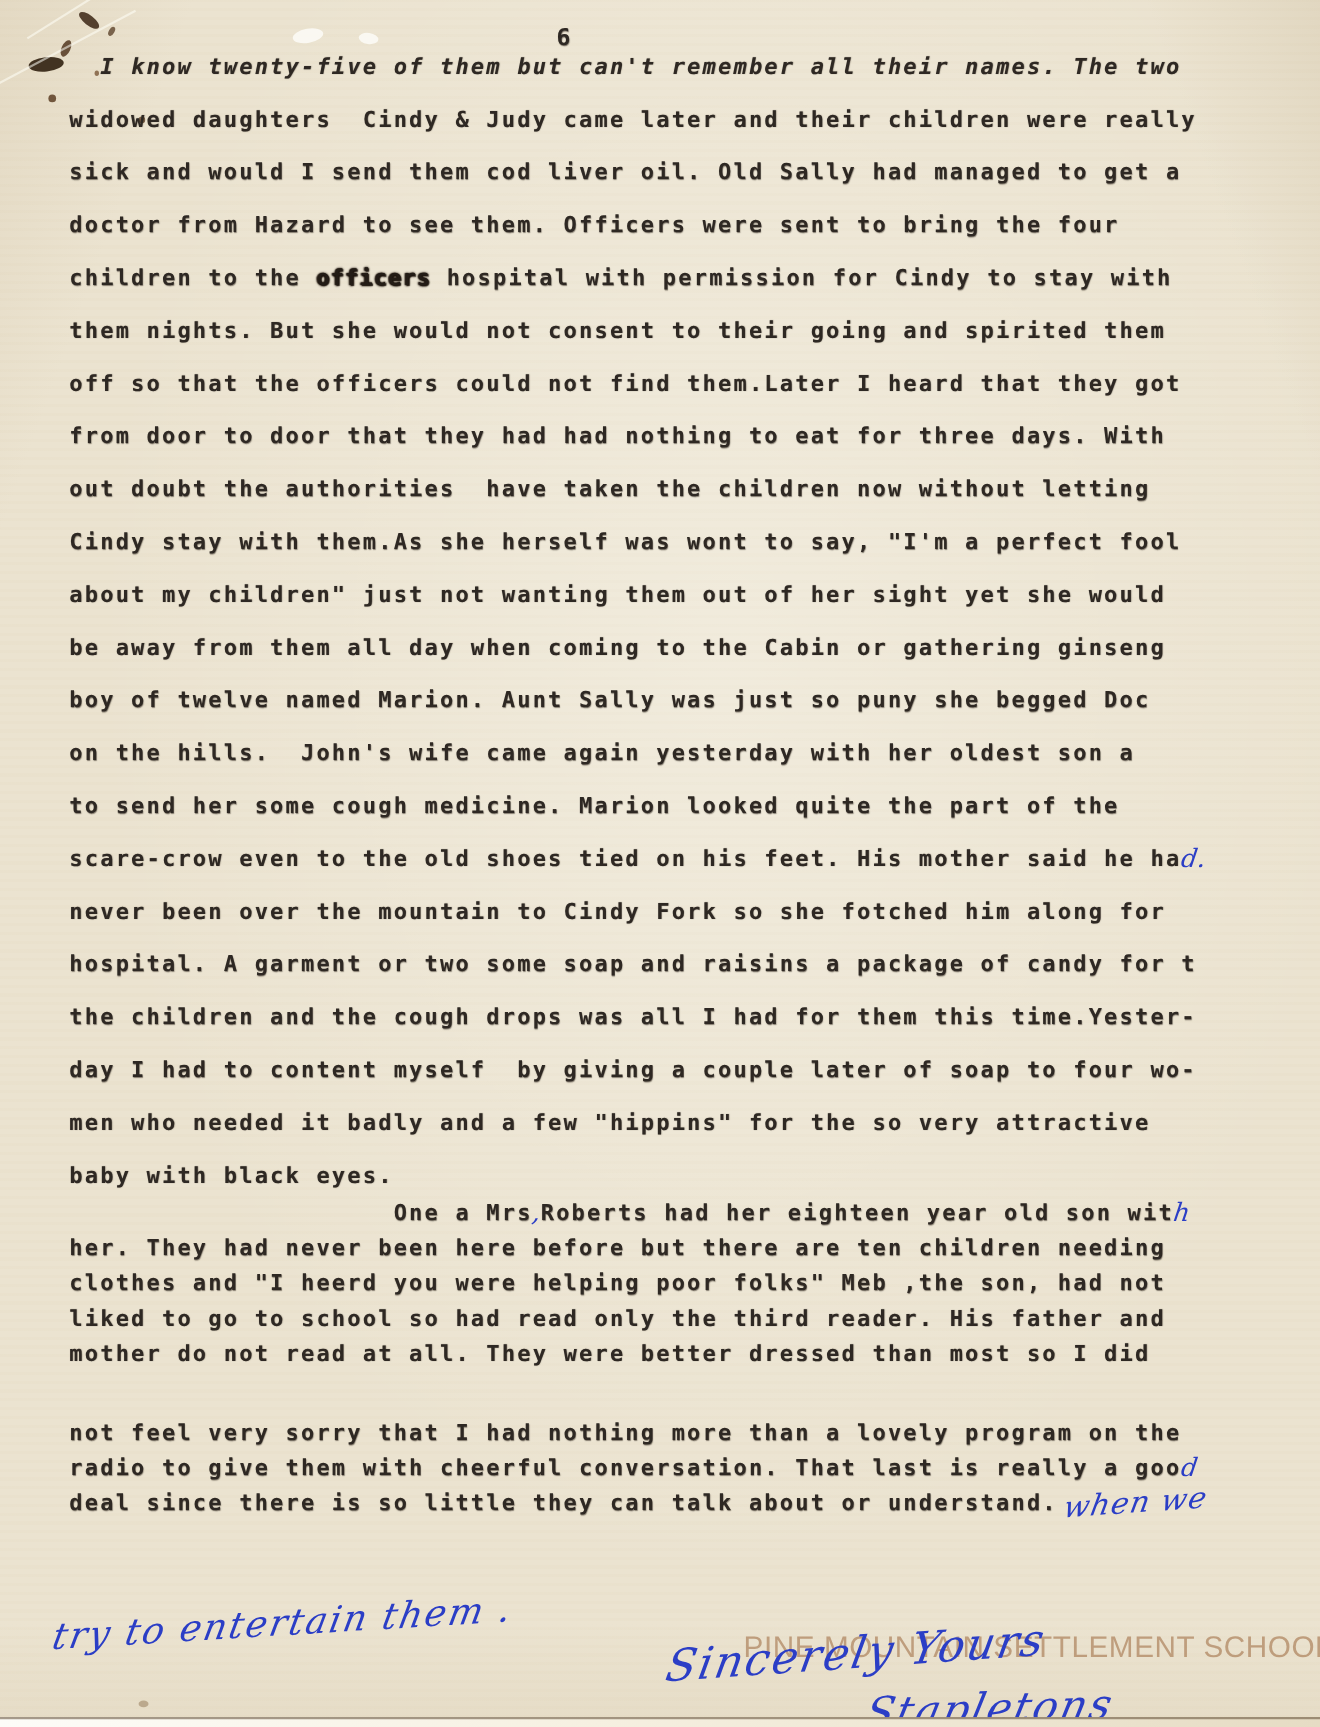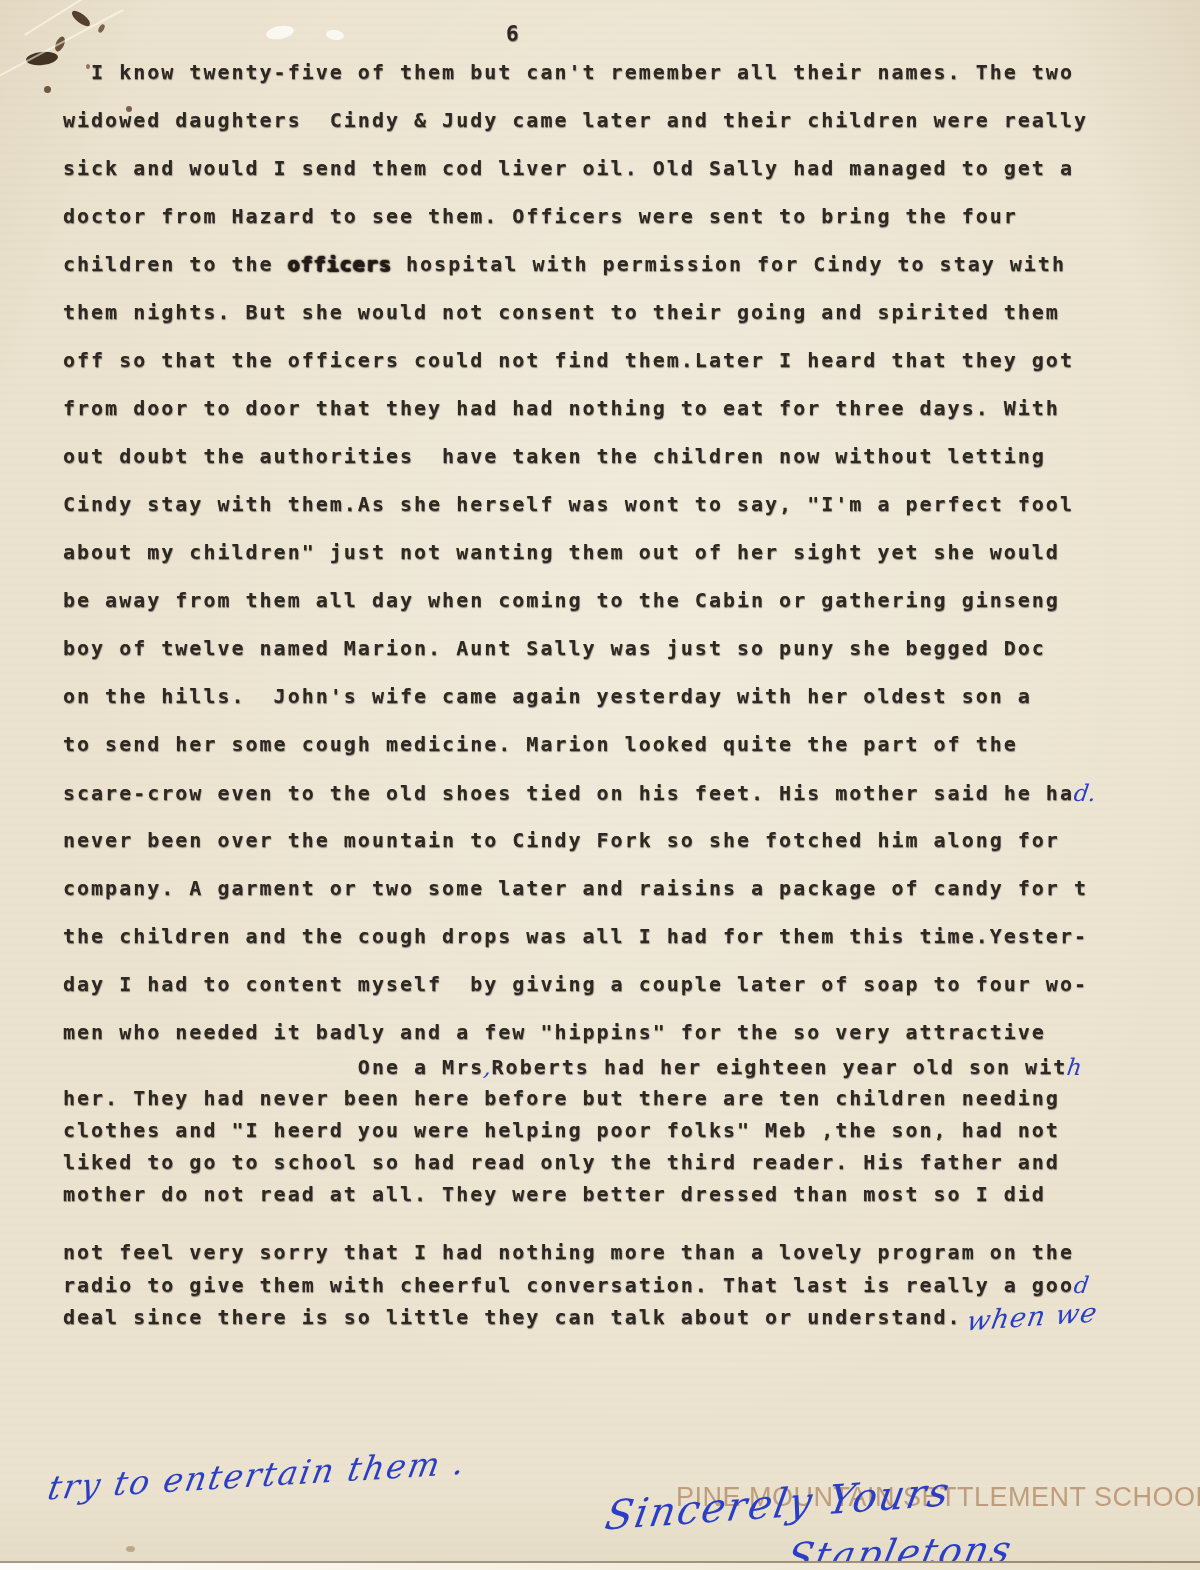--- a/index.html
+++ b/index.html
@@ -22,24 +22,24 @@
     font-size:21px;font-weight:bold;color:#2e2823;
     text-shadow:0.4px 0.6px 1px rgba(46,36,28,.6);
   }
   .body{
     position:absolute;left:63px;top:50px;width:1100px;
     font-size:20px;font-weight:bold;color:#2e2823;
     letter-spacing:2px;
     text-shadow:0.4px 0.6px 1px rgba(46,36,28,.55);
   }
   .ln{white-space:pre;height:20px;line-height:20px;margin-top:28px;}
-  .ln.first{margin-top:12px;}
+  .ln.first{margin-top:0;font-style:italic;}
   .ln.half{margin-top:14px;}
   .ln.med{margin-top:12px;}
-  .ln.big{margin-top:38px;}
+  .ln.big{margin-top:52px;}
   .ln.tight1{margin-top:12px;}
   .ln.tight2{margin-top:11px;}
   .struck{
     font-weight:bold;letter-spacing:1px;
     color:#231c16;
     text-shadow:0 0 2px rgba(25,16,9,.95), 1px 1px 1px rgba(25,16,9,.85), -1px 0 1px rgba(25,16,9,.7), 0 1px 2px rgba(25,16,9,.7);
   }
   
   .bluep{
     font-family:"DejaVu Serif","Liberation Serif",serif;
@@ -126,24 +126,25 @@
     <div class="ln">from door to door that they had had nothing to eat for three days. With</div>
     <div class="ln">out doubt the authorities  have taken the children now without letting</div>
     <div class="ln">Cindy stay with them.As she herself was wont to say, "I'm a perfect fool</div>
     <div class="ln">about my children" just not wanting them out of her sight yet she would</div>
     <div class="ln">be away from them all day when coming to the Cabin or gathering ginseng</div>
     <div class="ln">boy of twelve named Marion. Aunt Sally was just so puny she begged Doc</div>
     <div class="ln">on the hills.  John's wife came again yesterday with her oldest son a</div>
     <div class="ln">to send her some cough medicine. Marion looked quite the part of the</div>
     <div class="ln"><span>scare-crow even to the old shoes tied on his feet. His mother said he ha</span><span class="bluep">d.</span></div>
     <div class="ln">never been over the mountain to Cindy Fork so she fotched him along for</div>
-    <div class="ln">company. A garment or two some later and raisins a package of candy for t</div>
+    <div class="ln">hospital. A garment or two some soap and raisins a package of candy for t</div>
     <div class="ln">the children and the cough drops was all I had for them this time.Yester-</div>
     <div class="ln">day I had to content myself  by giving a couple later of soap to four wo-</div>
     <div class="ln">men who needed it badly and a few "hippins" for the so very attractive</div>
+    <div class="ln">baby with black eyes.</div>
     <div class="ln half"><span>                     One a Mrs</span><span class="bluep">,</span><span>Roberts had her eighteen year old son wit</span><span class="bluep">h</span></div>
     <div class="ln med">her. They had never been here before but there are ten children needing</div>
     <div class="ln med">clothes and "I heerd you were helping poor folks" Meb ,the son, had not</div>
     <div class="ln med">liked to go to school so had read only the third reader. His father and</div>
     <div class="ln med">mother do not read at all. They were better dressed than most so I did</div>
     <div class="ln big">not feel very sorry that I had nothing more than a lovely program on the</div>
     <div class="ln tight1"><span>radio to give them with cheerful conversation. That last is really a goo</span><span class="bluep">d</span></div>
     <div class="ln tight2"><span>deal since there is so little they can talk about or understand.</span><span class="bluec">when we</span></div>
   </div>
 

